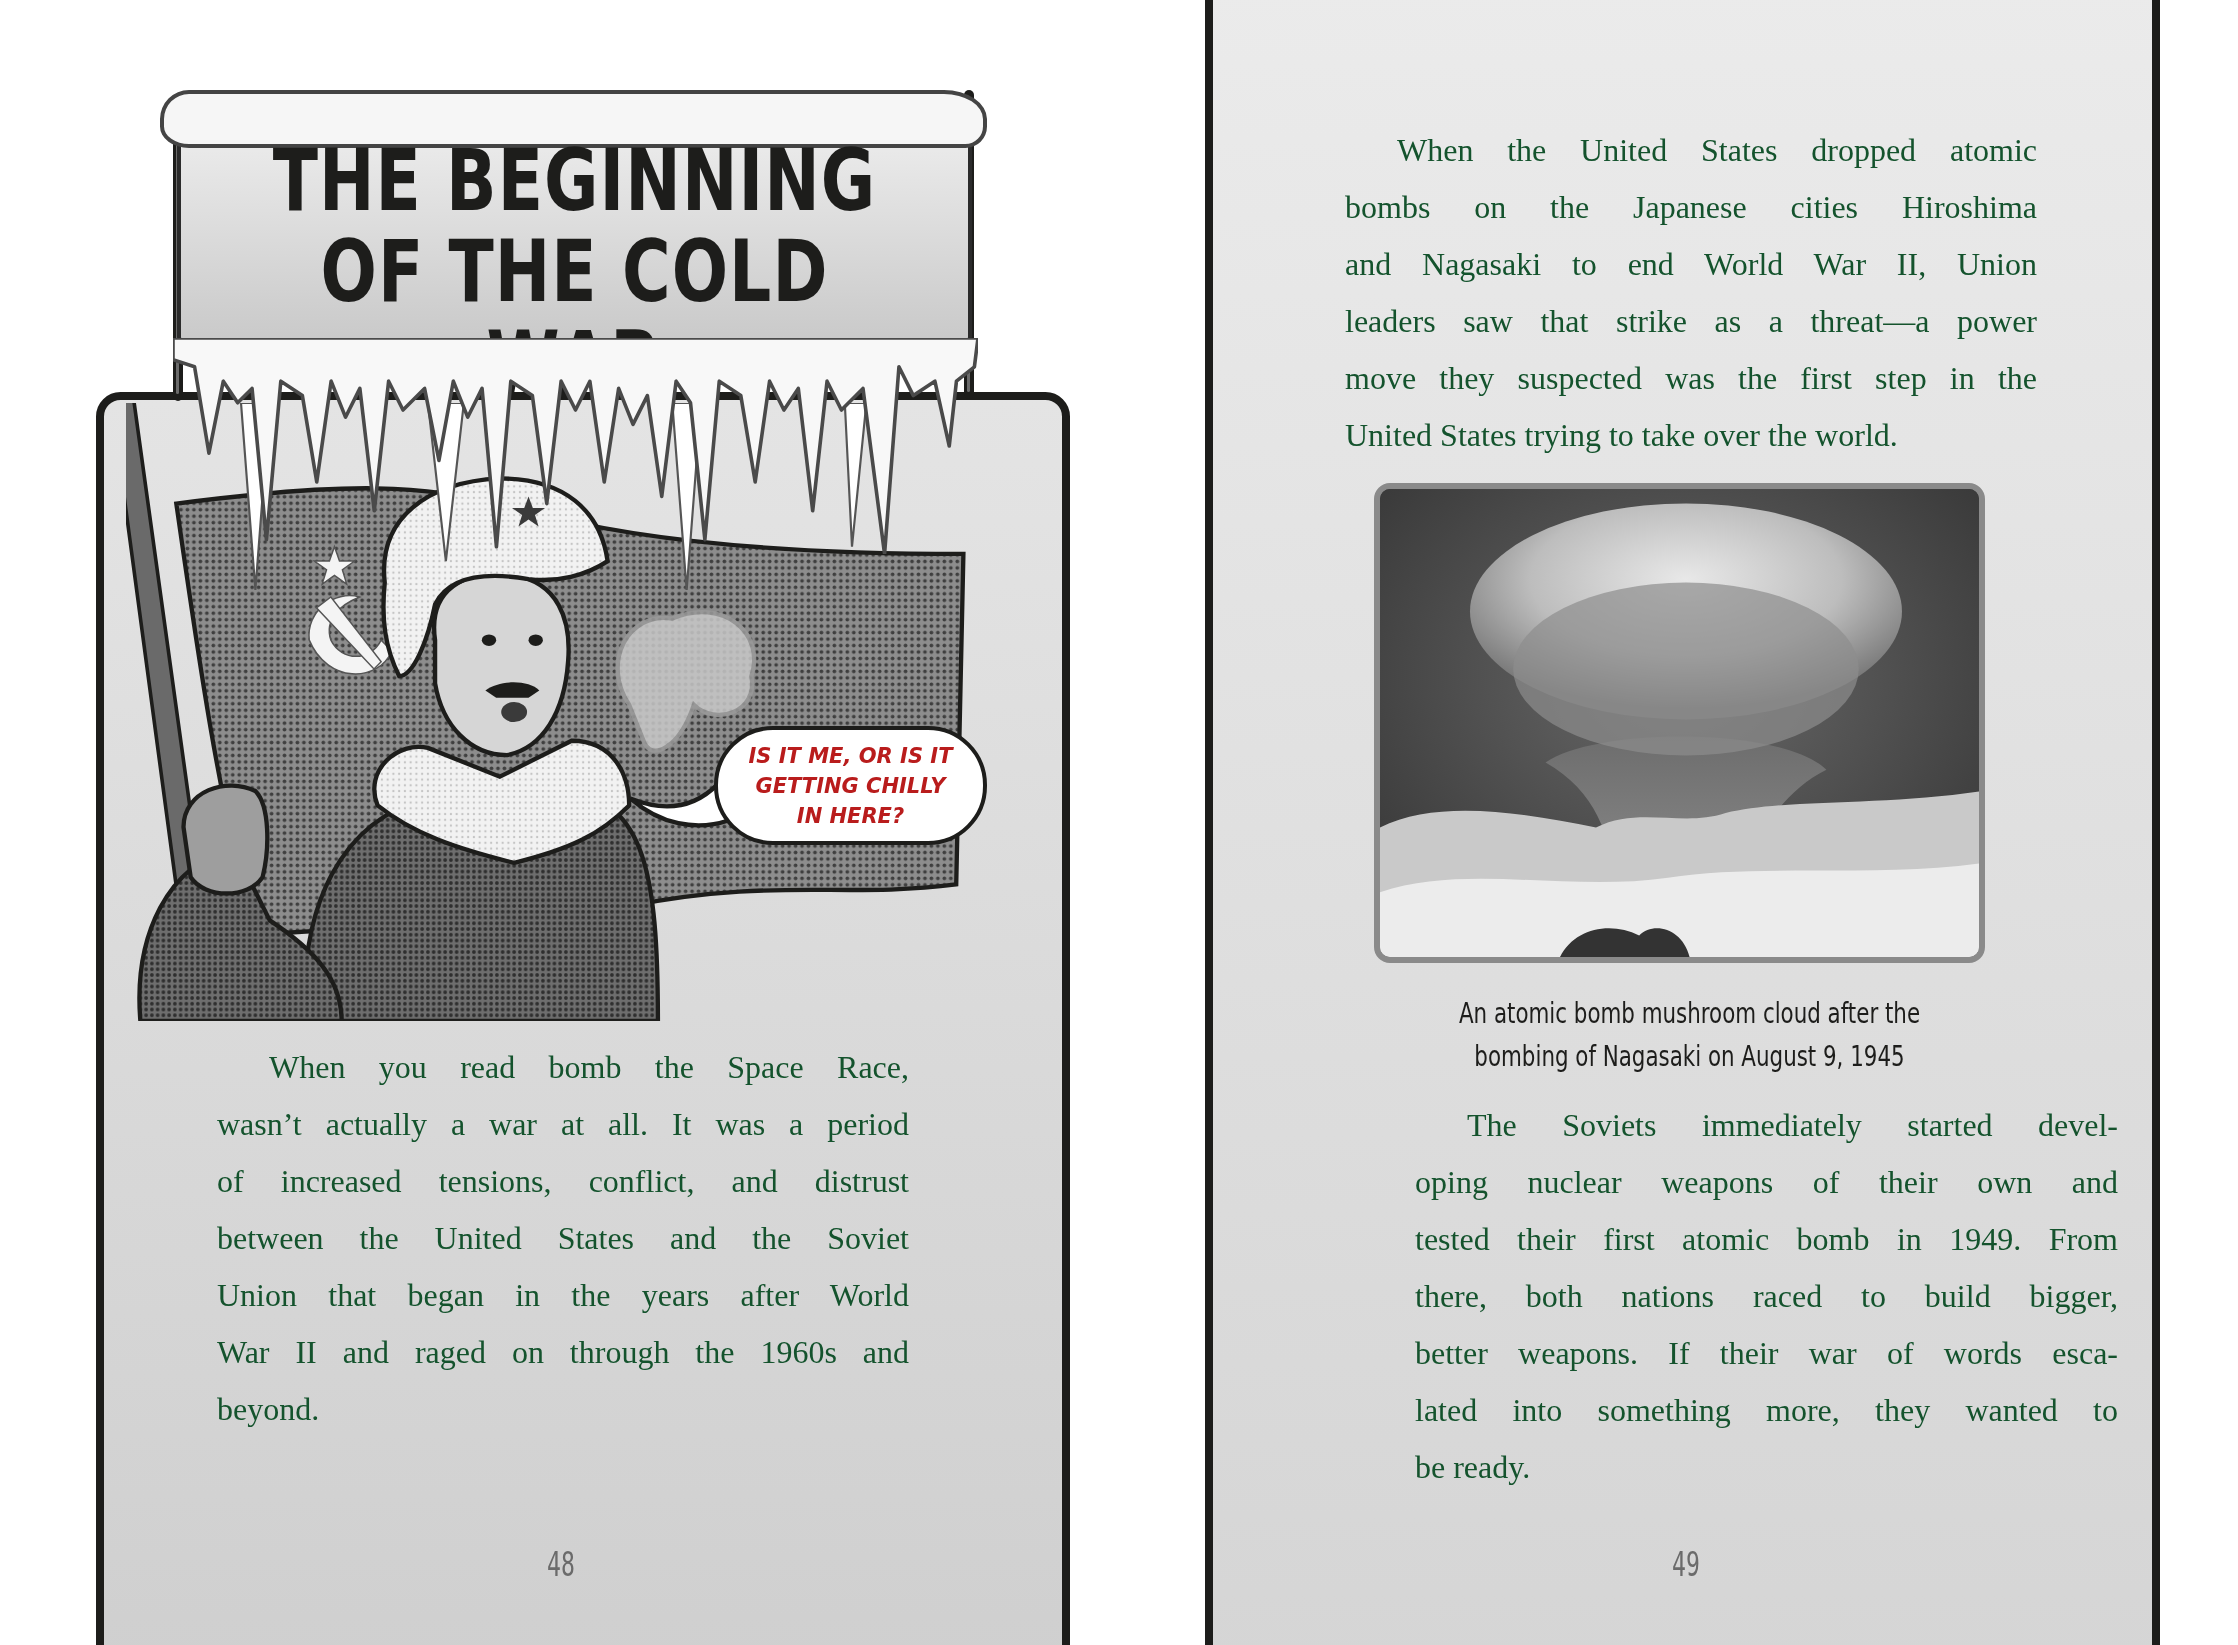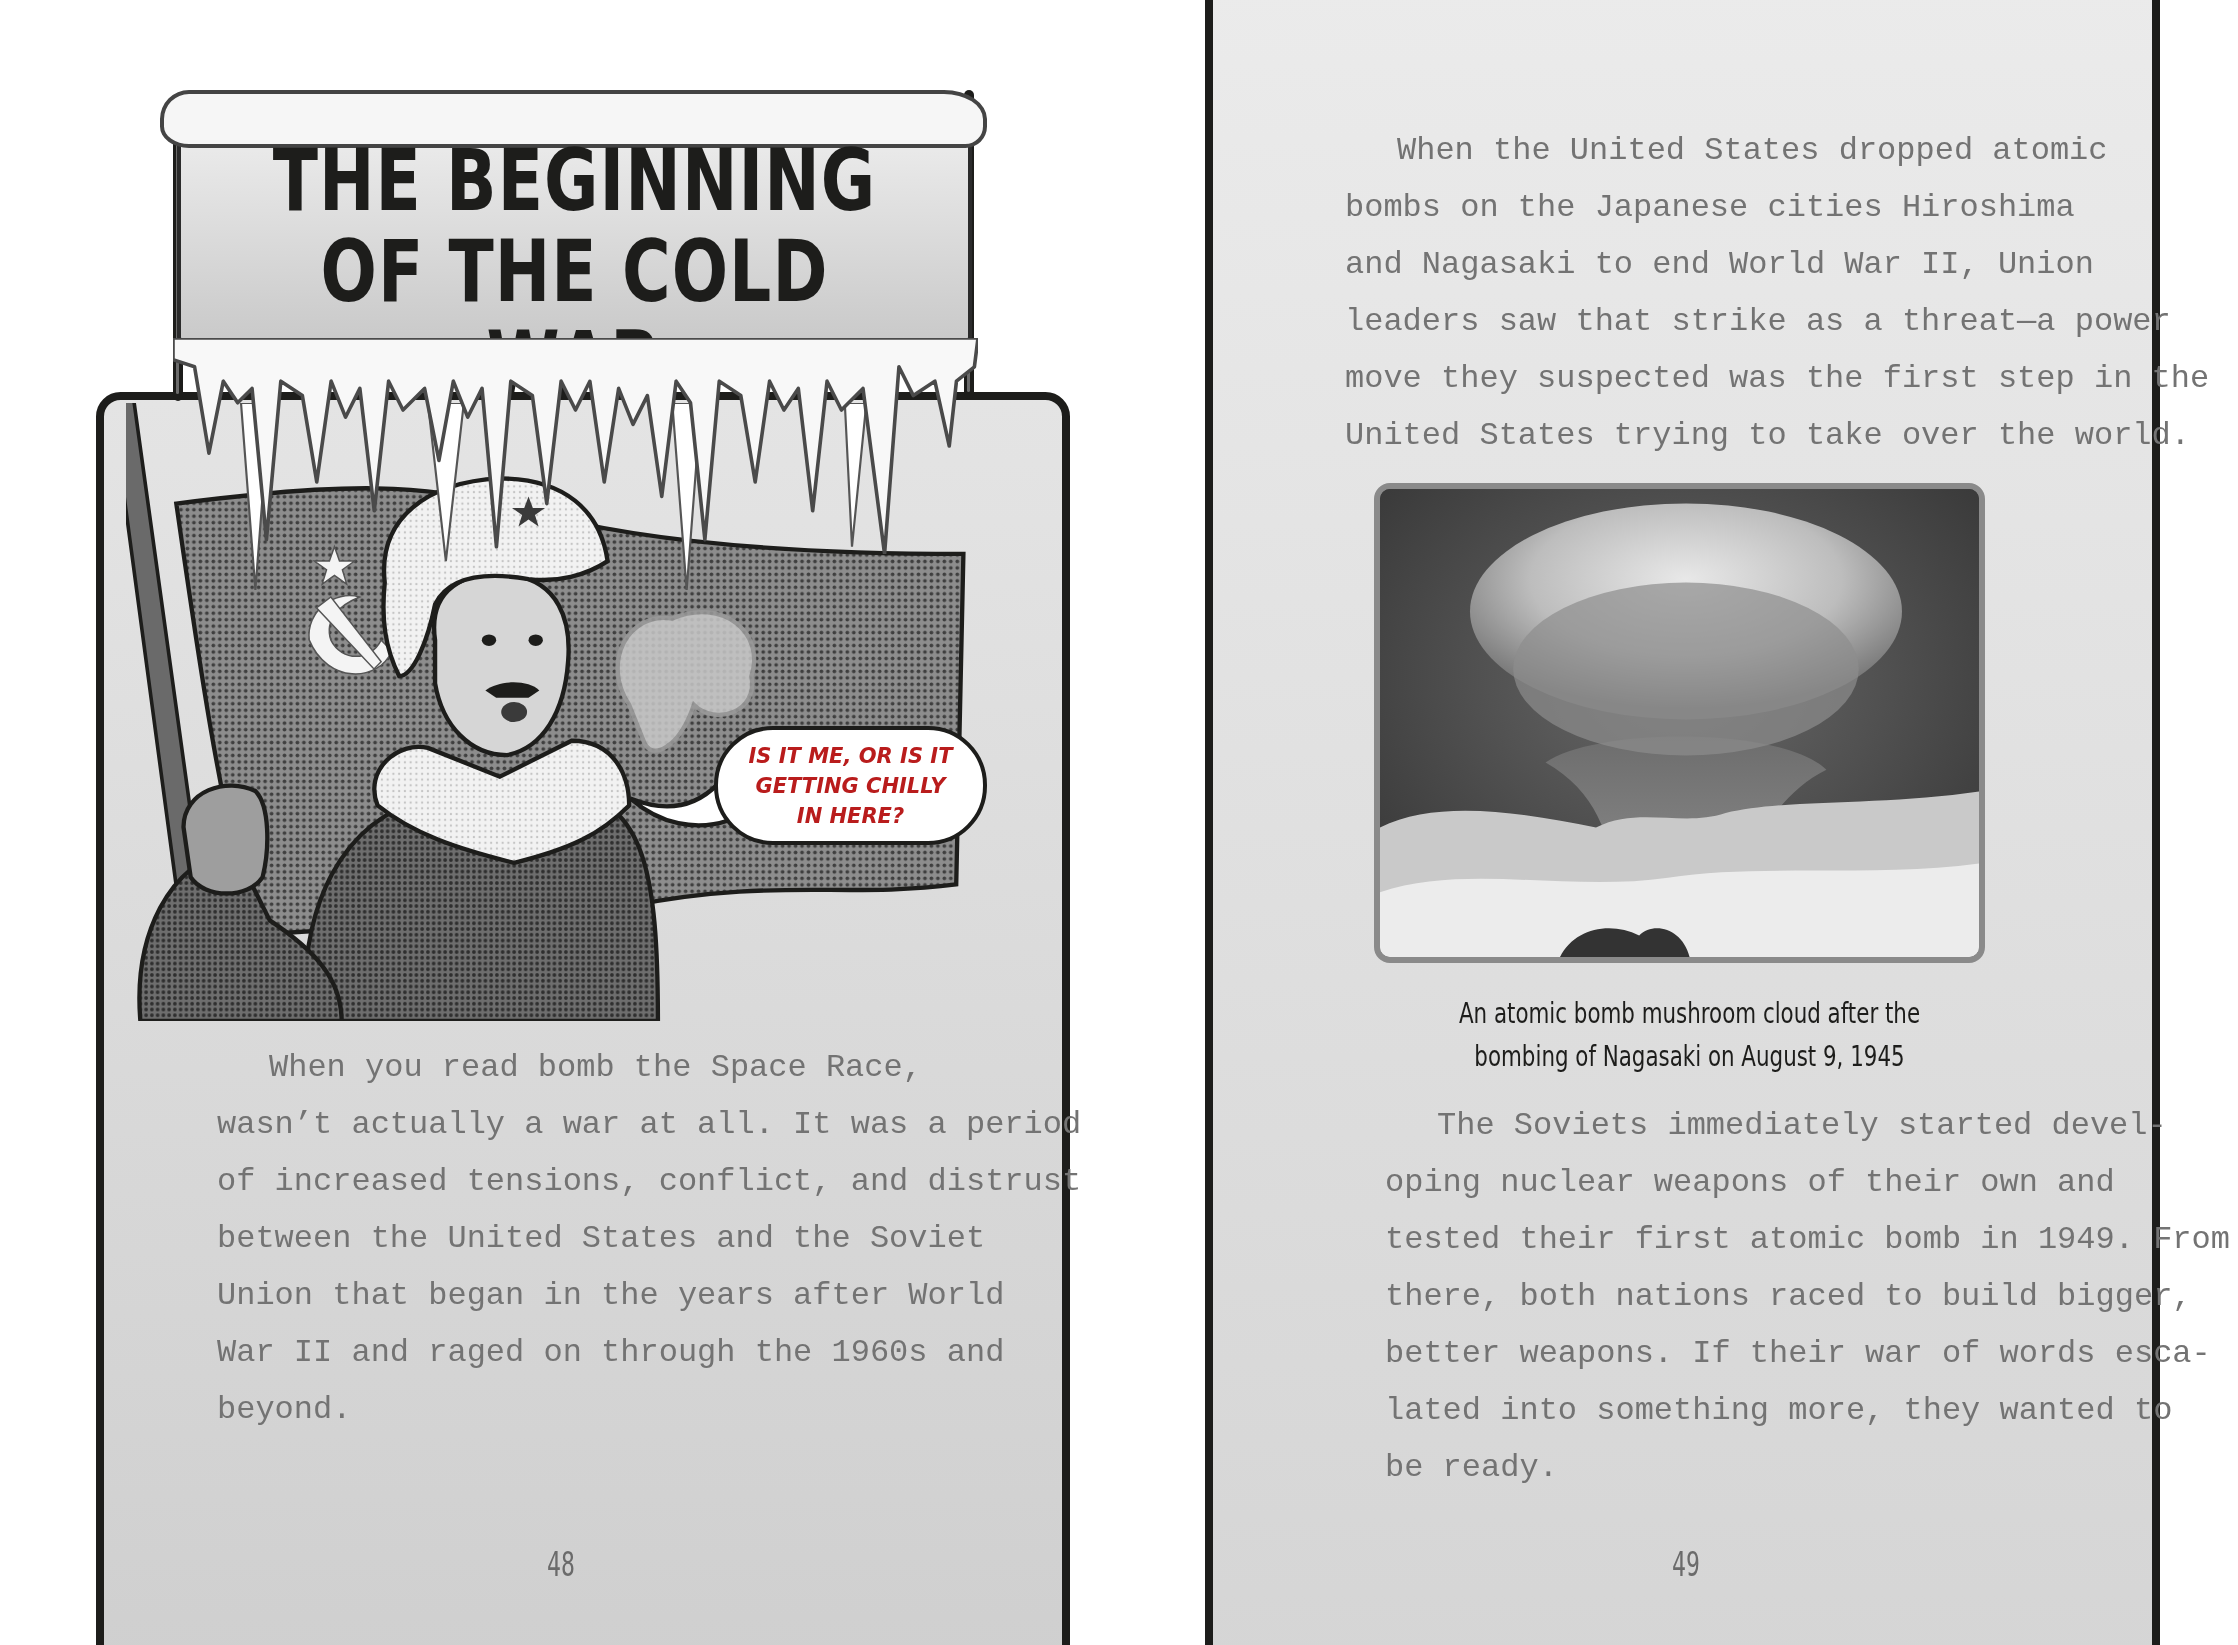--- a/index.html
+++ b/index.html
@@ -39,22 +39,22 @@
     background:#fff; border:4.3px solid #1d1d1b; border-radius:59px; box-sizing:border-box;
     display:flex; align-items:center; justify-content:center; text-align:center;
   }
   .bubble-text {
     font-family:"DejaVu Sans", sans-serif; font-weight:bold; font-style:italic;
     font-size:21px; line-height:30px; color:#b91c1c; width:216px;
   }
   .bubble-tail { position:absolute; left:631px; top:777px; width:101px; height:58px; }
 
   .body-text {
-    position:absolute; font-family:Liberation Mono, monospace; font-size:32px; line-height:57px;
-    color:#737373; text-align:justify; text-align-last:left;
+    position:absolute; font-family:Liberation Serif, serif; font-size:32px; line-height:57px;
+    color:#14532d; text-align:justify; text-align-last:left;
   }
   .body-text .line { display:block; white-space:nowrap; text-align:justify; text-align-last:justify; }
   .body-text .line.last { text-align-last:left; }
   .left-body { left:217px; top:1039px; width:692px; }
 
   .page-num {
     position:absolute; font-family:"DejaVu Sans Mono", monospace; font-size:33px; color:#6b6b6b;
     transform:scaleX(0.7); transform-origin:left top;
   }
 
@@ -68,21 +68,21 @@
   .photo-frame {
     position:absolute; left:1374px; top:483px; width:611px; height:480px;
     border:6.5px solid #8a8a8a; border-radius:16px; box-sizing:border-box; overflow:hidden;
     background:#3a3a3a;
   }
   .caption {
     position:absolute; left:1366px; top:992px; width:647px; text-align:center;
     font-family:"DejaVu Sans Condensed","DejaVu Sans", sans-serif; font-size:29px; line-height:43px;
     color:#1d1d1b; transform:scaleX(0.82); transform-origin:center top;
   }
-  .right-body-2 { left:1385px; top:1097px; width:703px; }
+  .right-body-2 { left:1415px; top:1097px; width:703px; }
 </style>
 </head>
 <body>
 
 <div class="left-frame"></div>
 
 <div class="sign-post" style="left:173px; top:128px; height:273px;"></div>
 <div class="sign-post" style="left:964px; top:90px; height:309px;"></div>
 
 <div class="sign-panel"></div>

